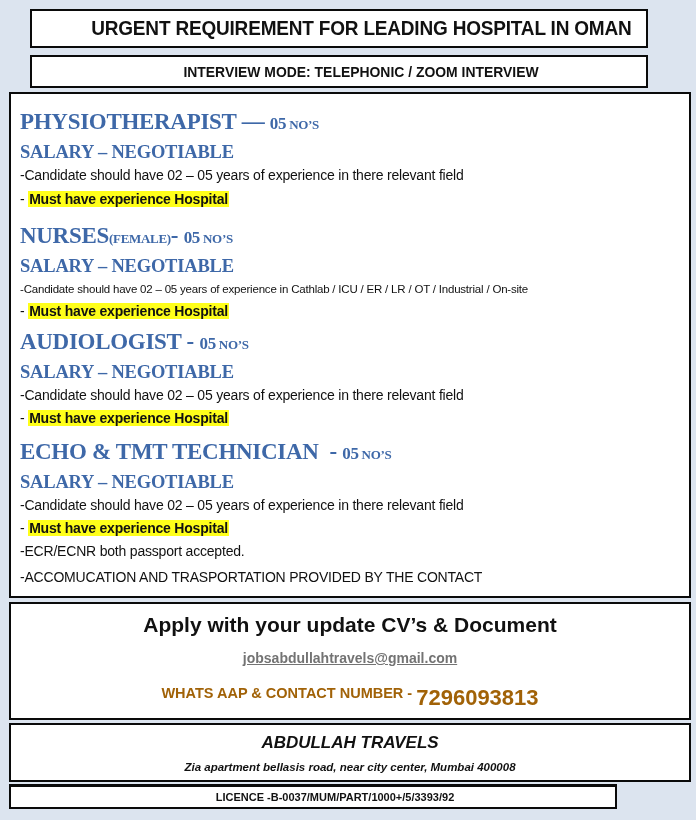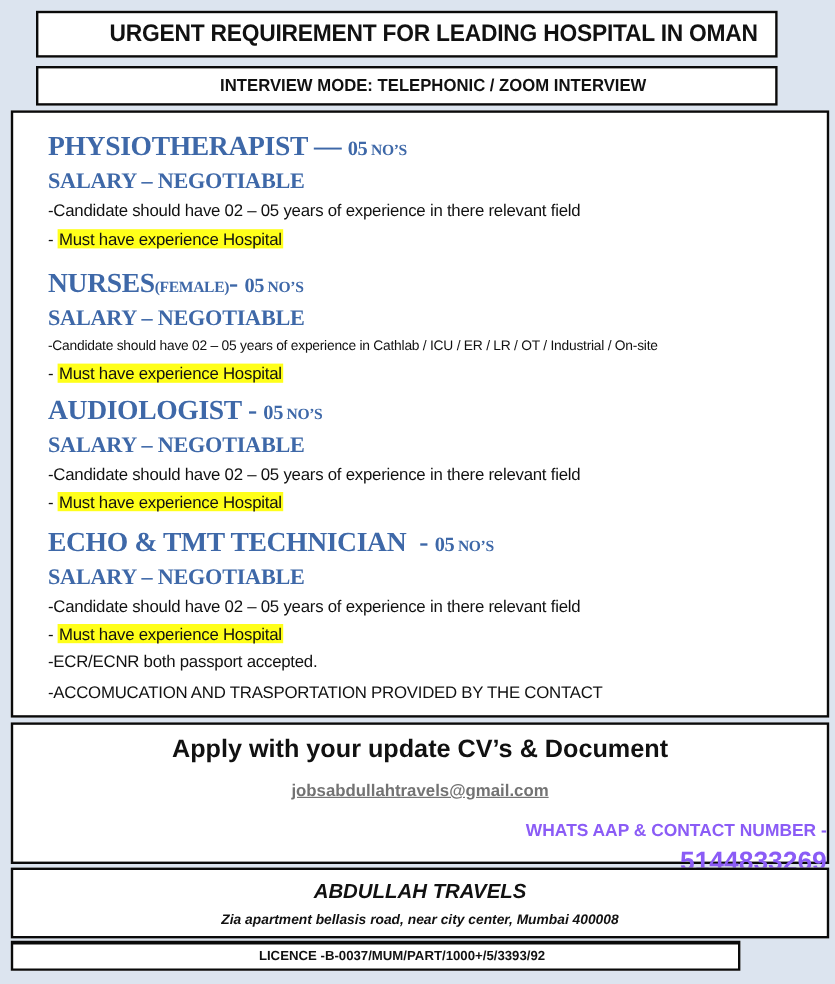--- a/index.html
+++ b/index.html
@@ -22,49 +22,49 @@
     #title-box span { font-weight: bold; font-size: 20px; letter-spacing: -0.2px;
       font-family: "Liberation Sans", sans-serif; color: #111; transform: scaleX(0.95); display: inline-block; }
 
     #interview-box { left: 30px; top: 55px; width: 618px; height: 33px;
       display: flex; align-items: center; justify-content: center; }
     #interview-box span { font-weight: bold; font-size: 14.5px; color: #111; transform: scaleX(0.96); display: inline-block; }
 
     
     #main-box { left: 9px; top: 92px; width: 682px; height: 506px; padding: 0 0 0 9px; }
 
-    .job { position: absolute; left: 9px; margin-left: 20px; }
+    .job { position: absolute; left: 9px; }
     .job-title {
       font-family: "Liberation Serif", serif; font-weight: bold;
       color: #3e68a8; font-size: 23px; white-space: nowrap; line-height: 28px;
       letter-spacing: -0.3px;
     }
     .job-title .small { font-size: 17px; }
     .job-title .tiny { font-size: 13px; }
     .salary {
       font-family: "Liberation Serif", serif; font-weight: bold;
       color: #3e68a8; font-size: 18.5px; line-height: 22px; white-space: nowrap;
       letter-spacing: -0.2px;
     }
     .line {
       font-family: "Liberation Sans", sans-serif; font-size: 14px; line-height: 22px;
       color: #111; white-space: nowrap; letter-spacing: -0.2px;
     }
     .line.small { font-size: 11.5px; }
     .hl {
-      background: #ffff1a; font-weight: normal; padding: 0 1px;
+      background: #ffff1a; font-weight: bold; padding: 0 1px;
     }
 
     
     #contact-box { left: 9px; top: 602px; width: 682px; height: 118px; text-align: center; }
     #apply-text { position: absolute; left: 0; right: 0; top: 9px; font-weight: bold; font-size: 21px; color: #111; }
     #email-link { position: absolute; left: 0; right: 0; top: 46px; font-weight: bold; font-size: 14px;
       color: #737373; text-decoration: underline; }
-    #contact-line { position: absolute; left: 0; right: 0; top: 81px; font-weight: bold; color: #8b5cf6;
-      display: flex; align-items: flex-end; justify-content: center; gap: 4px; flex-direction: column; }
+    #contact-line { position: absolute; left: 0; right: 0; top: 81px; font-weight: bold; color: #a16207;
+      display: flex; align-items: flex-start; justify-content: center; gap: 4px; }
     #contact-label { font-size: 14.5px; }
     #contact-number { font-size: 22px; }
 
     
     #travels-box { left: 9px; top: 723px; width: 682px; height: 59px; text-align: center; font-style: italic; }
     #company-name { position: absolute; left: 0; right: 0; top: 8px; font-weight: bold; font-size: 17px; color: #111; }
     #company-address { position: absolute; left: 0; right: 0; top: 36px; font-weight: bold; font-size: 11.5px; color: #111; }
 
     
     #licence-box { left: 9px; top: 784px; width: 608px; height: 25px;
@@ -129,21 +129,21 @@
     <div class="line" style="margin-top:1px;">-ECR/ECNR both passport accepted.</div>
     <div class="line" style="margin-top:4px;">-ACCOMUCATION AND TRASPORTATION PROVIDED BY THE CONTACT</div>
   </div>
 </div>
 
 <div class="box" id="contact-box">
   <div id="apply-text">Apply with your update CV’s &amp; Document</div>
   <a id="email-link" title="jobsabdullahtravels@gmail.com">jobsabdullahtravels@gmail.com</a>
   <div id="contact-line">
     <span id="contact-label">WHATS AAP &amp; CONTACT NUMBER -</span>
-    <span id="contact-number">5144833269</span>
+    <span id="contact-number">7296093813</span>
   </div>
 </div>
 
 <div class="box" id="travels-box">
   <div id="company-name">ABDULLAH TRAVELS</div>
   <div id="company-address">Zia apartment bellasis road, near city center, Mumbai  400008</div>
 </div>
 
 <div class="box" id="licence-box">
   <span id="licence-text">LICENCE  -B-0037/MUM/PART/1000+/5/3393/92</span>

